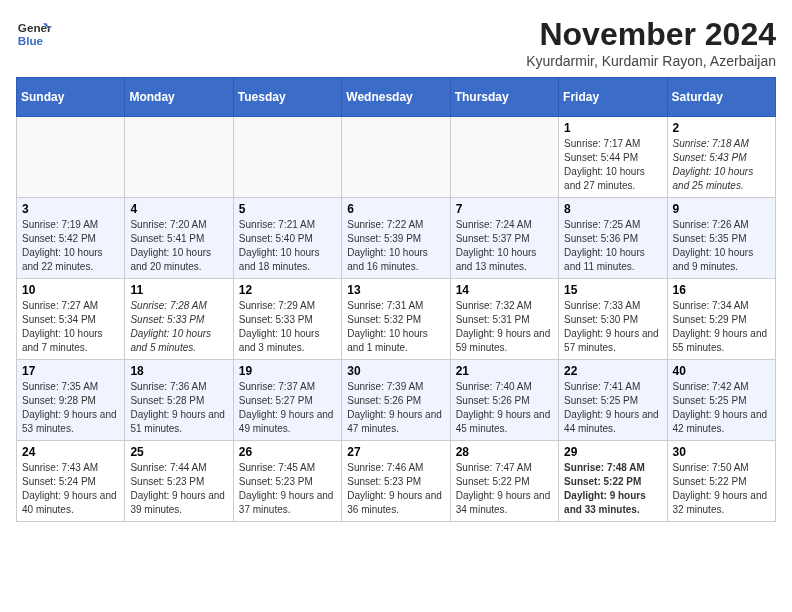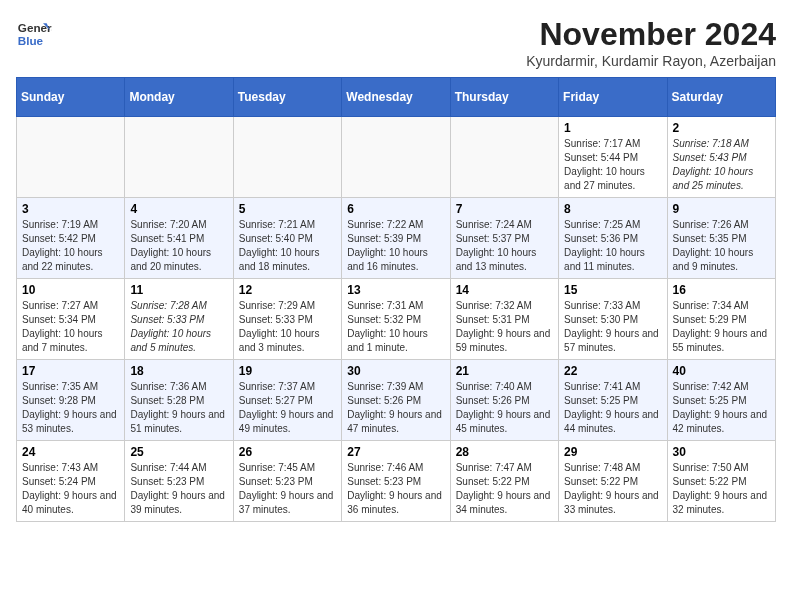--- a/index.html
+++ b/index.html
@@ -292,21 +292,21 @@
 Daylight: 9 hours and 36 minutes.</div>
         </td>
         <td>
           <span class="day-number">28</span>
           <div class="day-info" style="white-space: pre-line;">Sunrise: 7:47 AM
 Sunset: 5:22 PM
 Daylight: 9 hours and 34 minutes.</div>
         </td>
         <td>
           <span class="day-number">29</span>
-          <div class="day-info" style="white-space: pre-line;">Sunrise: 7:48 AM
+          <div class="day-info" style="white-space: pre-line; font-weight: bold;">Sunrise: 7:48 AM
 Sunset: 5:22 PM
 Daylight: 9 hours and 33 minutes.</div>
         </td>
         <td>
           <span class="day-number">30</span>
           <div class="day-info" style="white-space: pre-line;">Sunrise: 7:50 AM
 Sunset: 5:22 PM
 Daylight: 9 hours and 32 minutes.</div>
         </td>
       </tr>

